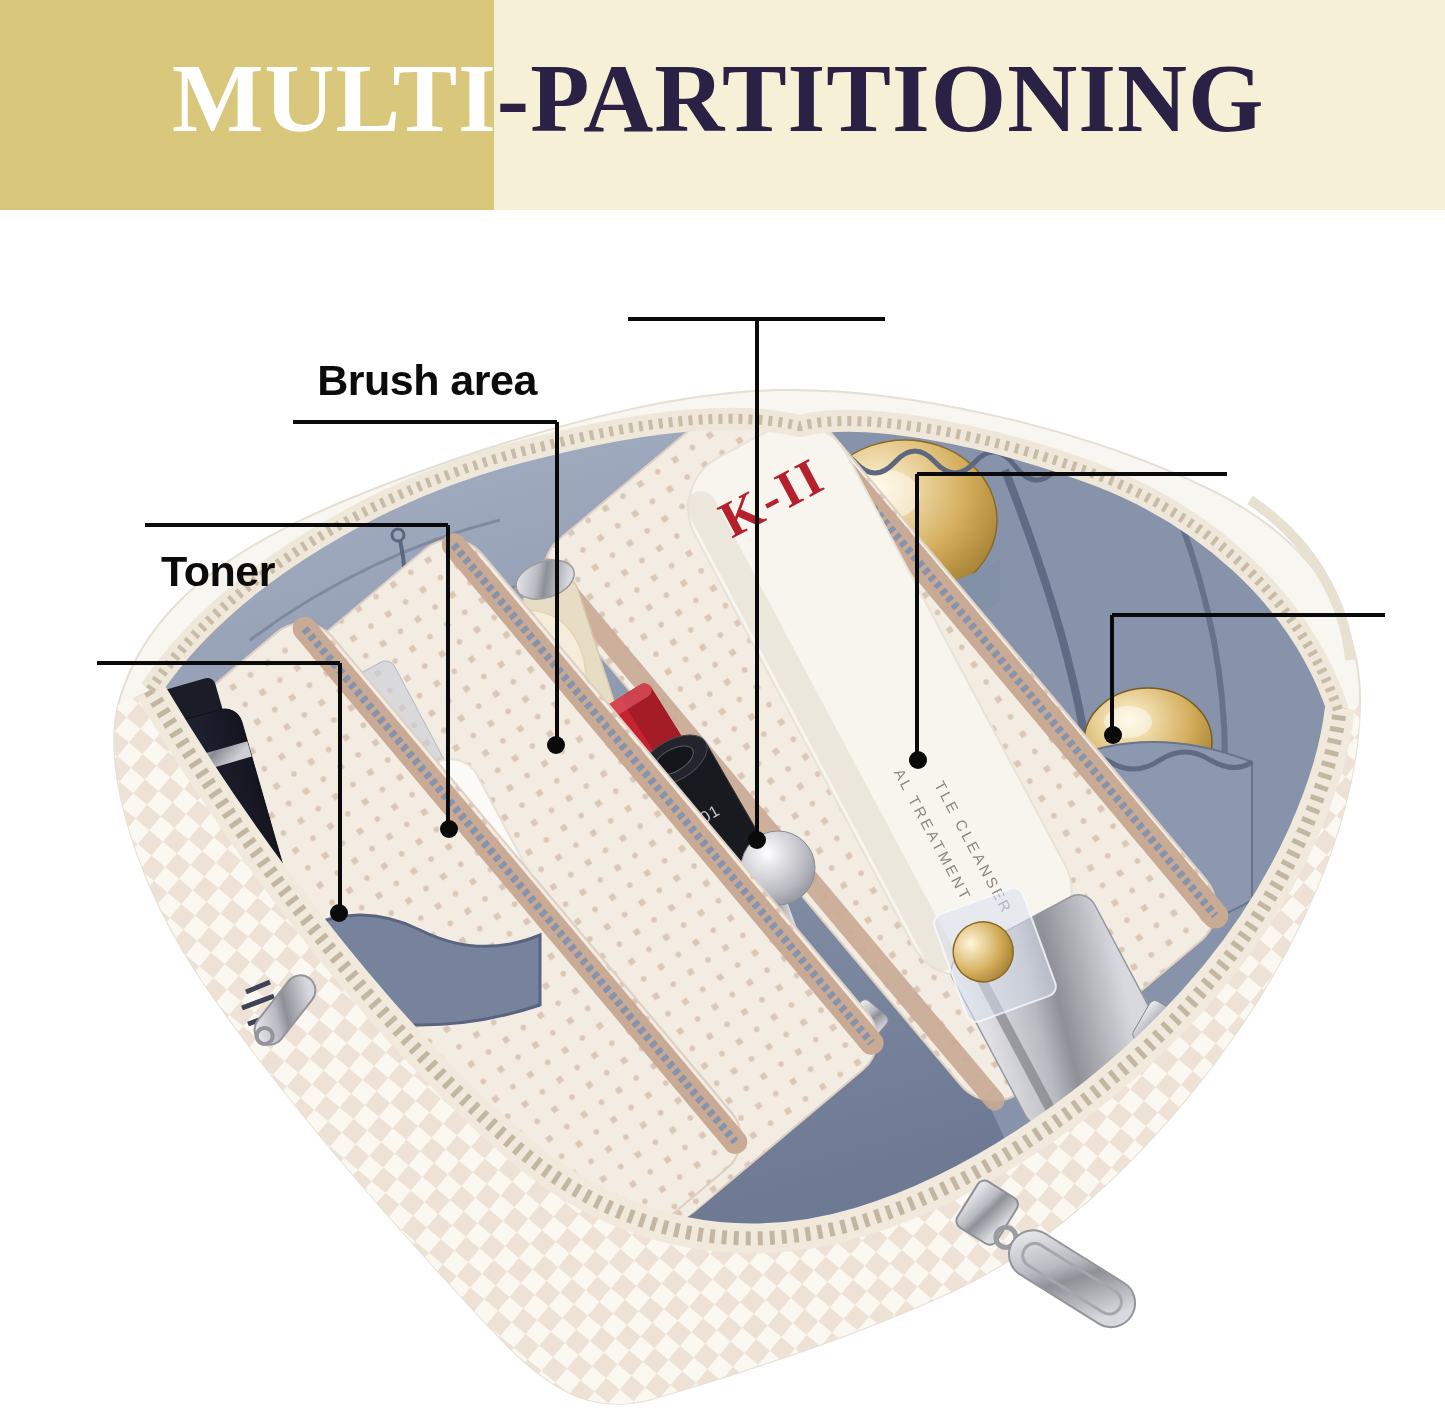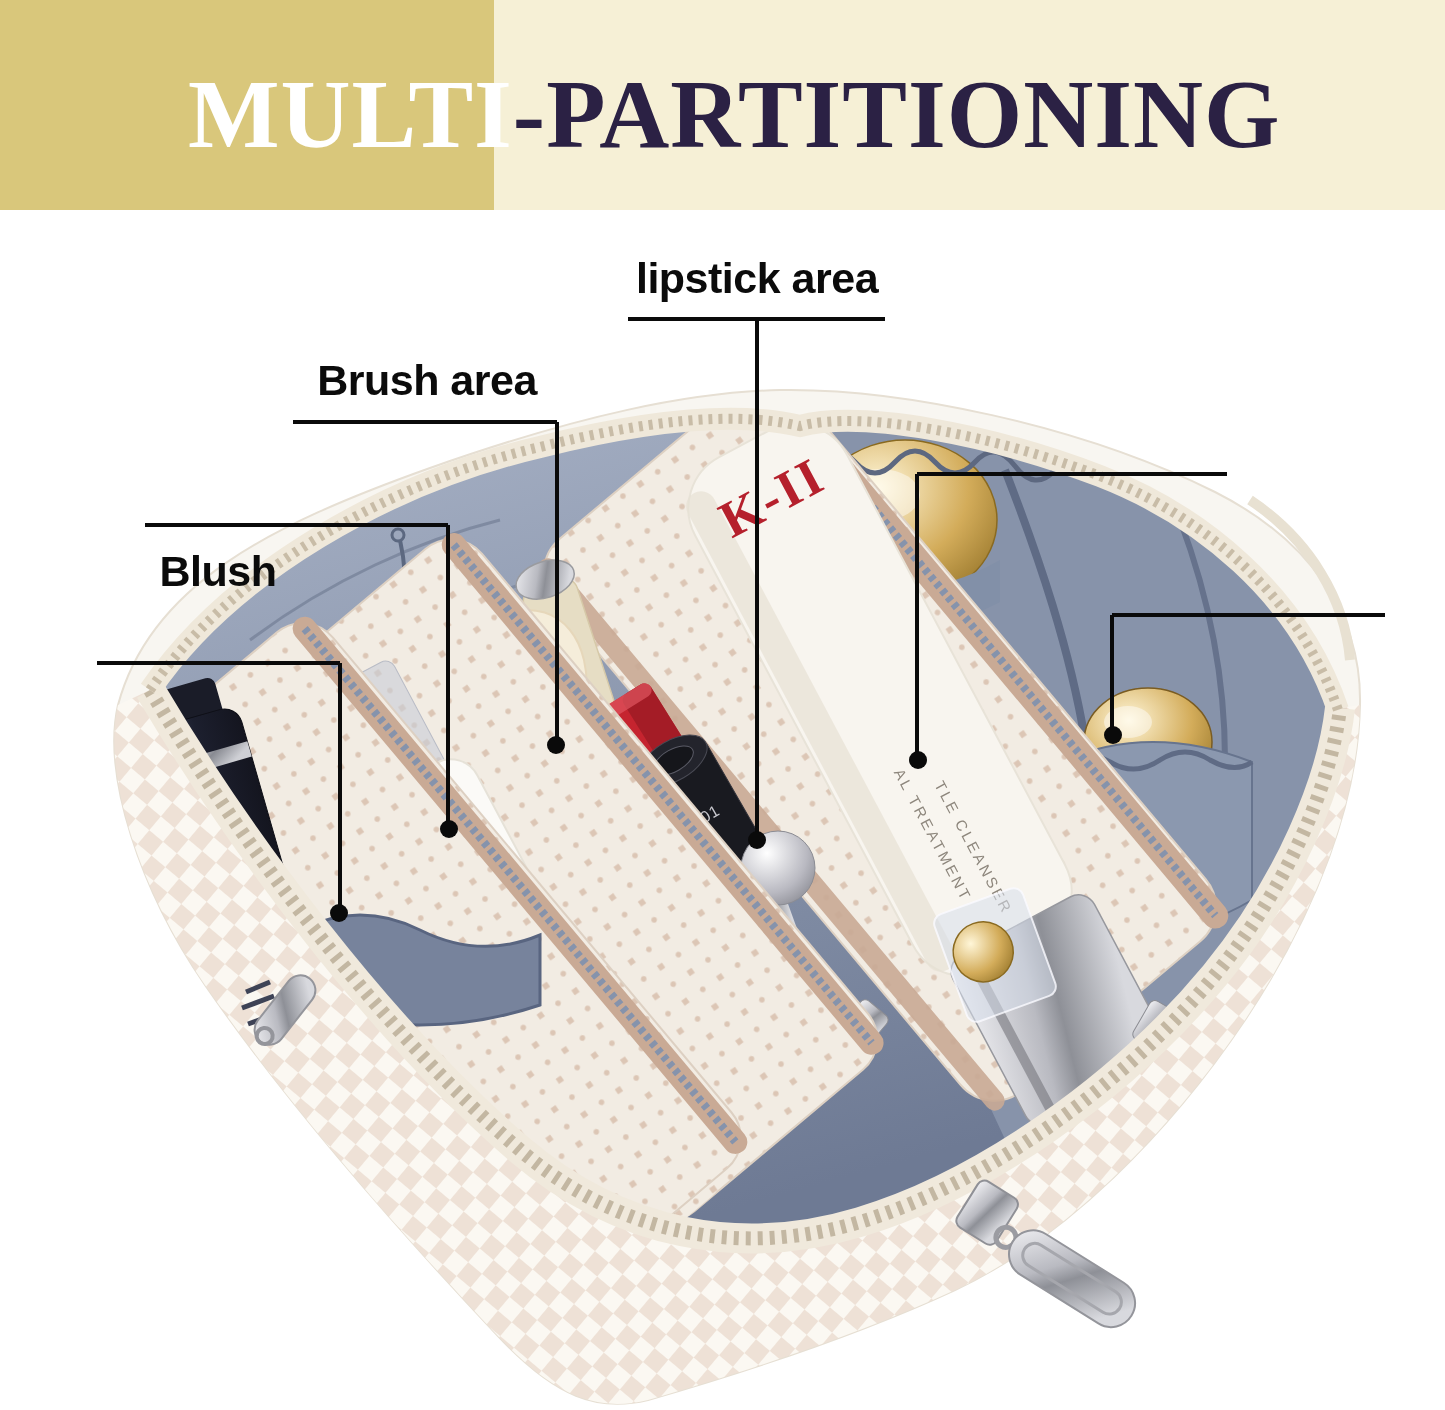--- a/index.html
+++ b/index.html
@@ -2,21 +2,21 @@
 <html><head>
 <meta charset="utf-8">
 <style>
   html,body{margin:0;padding:0;background:#ffffff;}
   .stage{position:relative;width:1445px;height:1410px;background:#ffffff;overflow:hidden;
          font-family:"Liberation Sans",sans-serif;}
   
   .banner{position:absolute;left:0;top:0;width:1445px;height:210px;}
   .banner .blk-l{position:absolute;left:0;top:0;width:494px;height:210px;background:#d9c77b;}
   .banner .blk-r{position:absolute;left:494px;top:0;width:951px;height:210px;background:#f6f0d6;}
-  h1.title{position:absolute;left:172px;top:50px;margin:16px;line-height:1;
+  h1.title{position:absolute;left:172px;top:50px;margin:0;line-height:1;
            font-family:"Liberation Serif",serif;font-weight:700;font-size:97px;letter-spacing:1px;
            white-space:nowrap;text-align:right;}
   h1.title .t-l{color:#ffffff;}
   h1.title .t-r{color:#2b2144;}
   
   .lbl{position:absolute;transform:translateX(-50%);font-weight:700;font-size:43px;
        letter-spacing:-0.5px;color:#0b0b0b;white-space:nowrap;text-align:center;line-height:0.93;}
   
   svg.photo{position:absolute;left:0;top:0;width:1445px;height:1410px;}
 </style>
@@ -288,19 +288,18 @@
     <g fill="#0a0a0a">
       <circle cx="757" cy="840" r="9"></circle>
       <circle cx="556" cy="745" r="9"></circle>
       <circle cx="449" cy="829" r="9"></circle>
       <circle cx="339" cy="913" r="9"></circle>
       <circle cx="918" cy="760" r="9"></circle>
       <circle cx="1113" cy="735" r="9"></circle>
     </g>
   </svg>
 
-  <div class="lbl" style="left:757px;top:258px">lipstick area</div>
   <div class="lbl" style="left:427px;top:360px">Brush area</div>
   <div class="lbl" style="left:218px;top:551px">
-    <div>Blush</div>
+    <div>Toner</div>
   </div>
 
 </div>
 
 </body></html>

